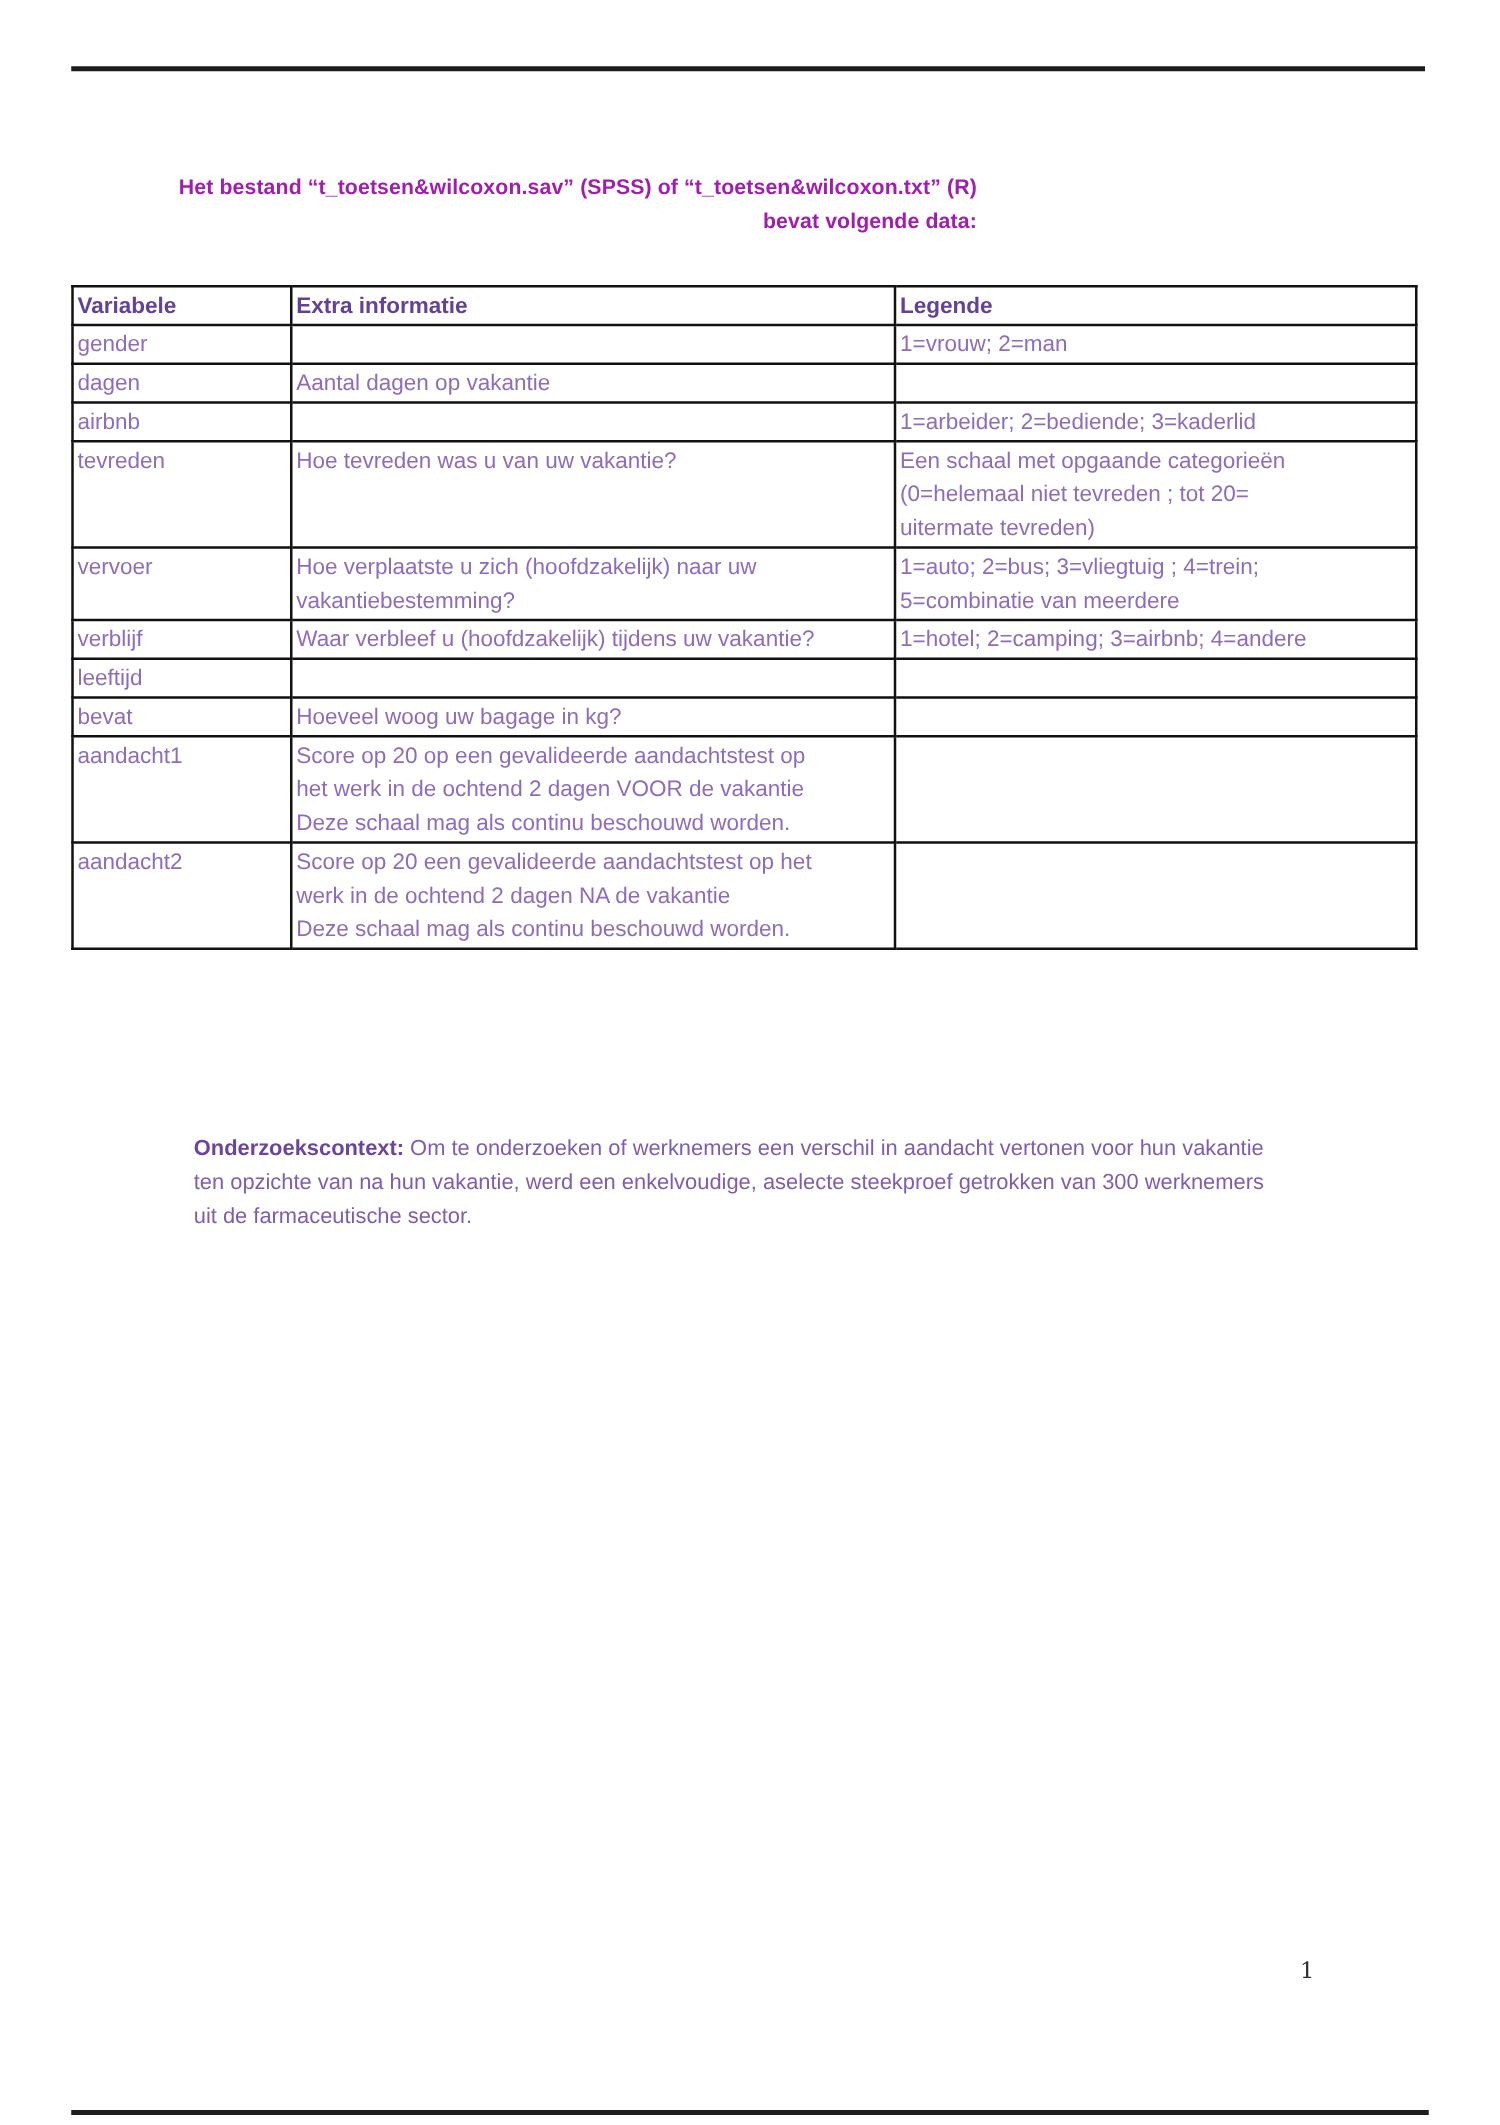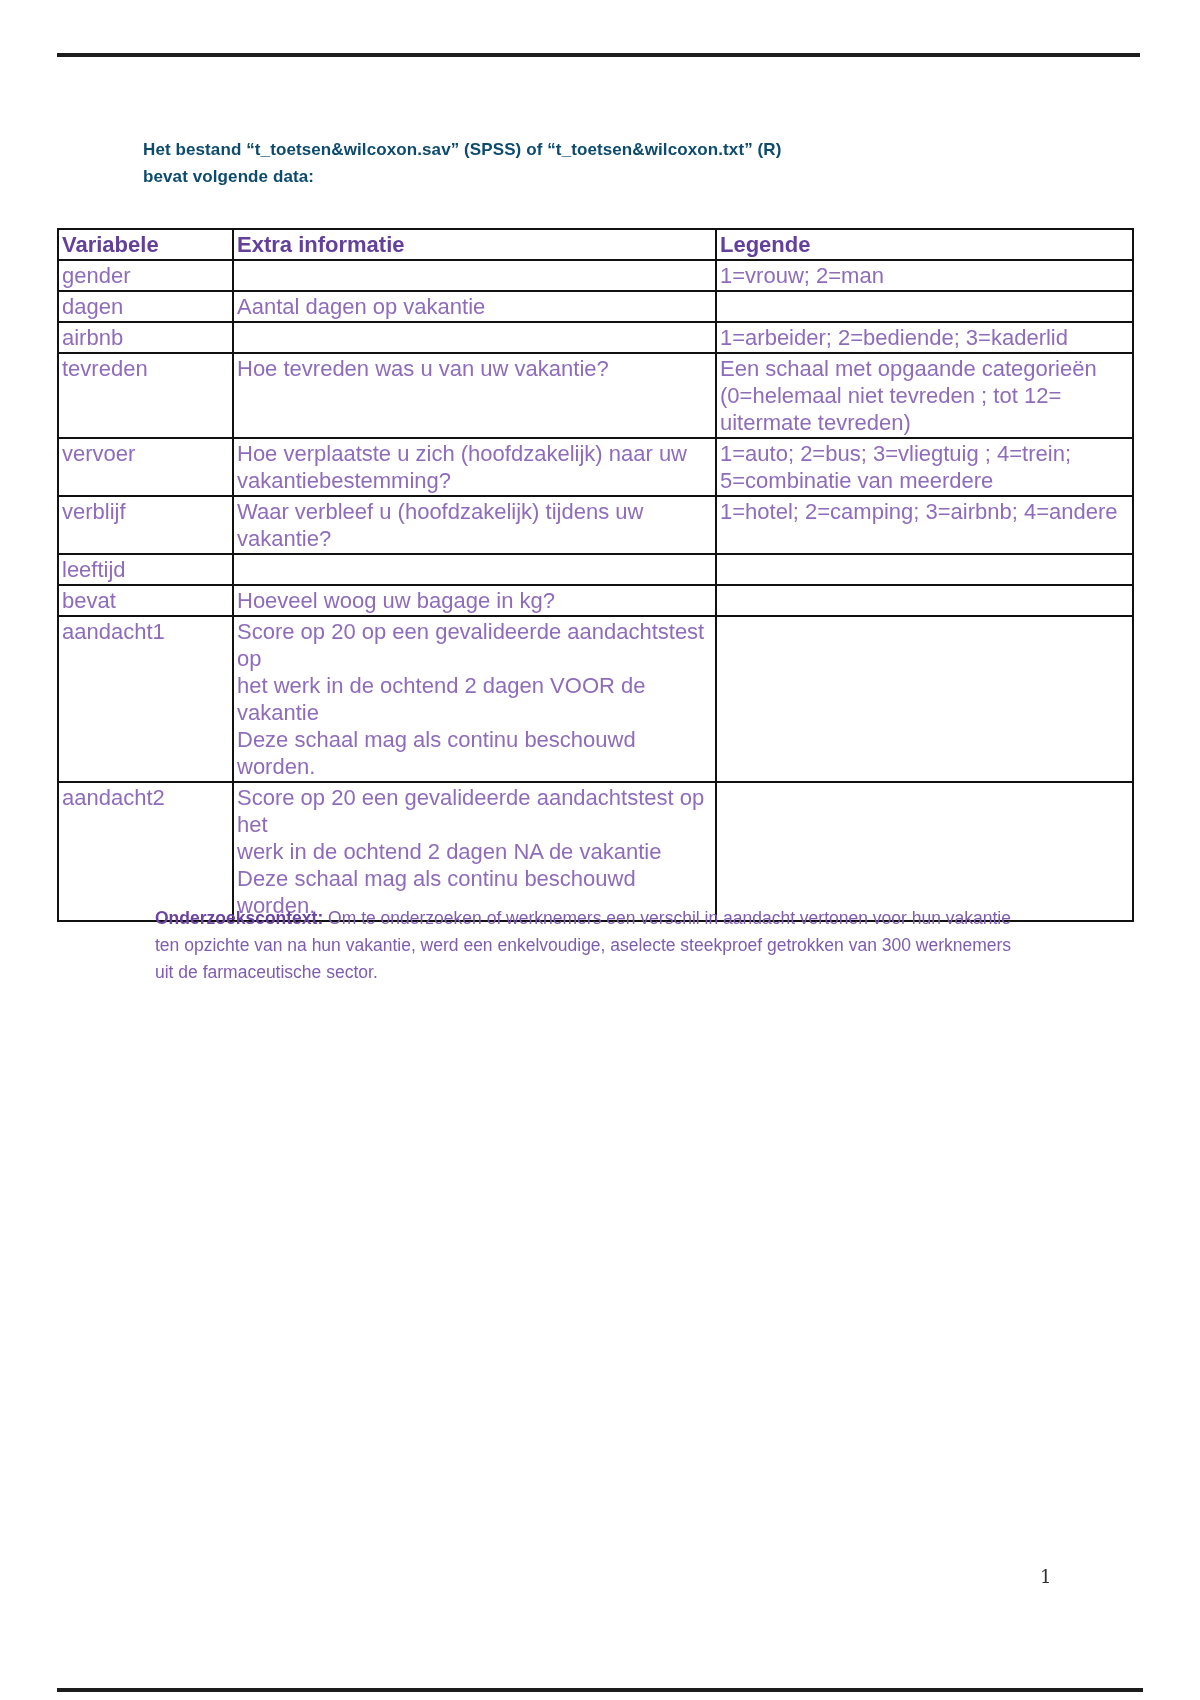--- a/index.html
+++ b/index.html
@@ -31,40 +31,41 @@
     width: 1086px;
     height: 4px;
   }
   .heading {
     position: absolute;
     left: 143px;
     top: 136px;
     font-size: 17px;
     line-height: 27px;
     font-weight: bold;
-    color: #0c4a6e;
+    color: #a21caf;
     letter-spacing: 0.1px;
+    text-align: right;
   }
   table.vars-table {
     position: absolute;
     left: 57px;
     top: 228px;
     width: 1075px;
     border-collapse: collapse;
     table-layout: fixed;
   }
   table.vars-table col.c1 { width: 175px; }
   table.vars-table col.c2 { width: 483px; }
   table.vars-table col.c3 { width: 417px; }
   table.vars-table th,
   table.vars-table td {
     border: 2px solid #111111;
     padding: 1px 3px 1px 3px;
     vertical-align: top;
-    font-size: 22px;
+    font-size: 18px;
     line-height: 27px;
     white-space: pre-line;
     overflow: hidden;
     text-align: left;
   }
   table.vars-table th {
     font-weight: bold;
     color: #63419b;
   }
   table.vars-table td {
@@ -132,21 +133,21 @@
       </tr>
       <tr>
         <td>airbnb</td>
         <td></td>
         <td>1=arbeider; 2=bediende; 3=kaderlid</td>
       </tr>
       <tr>
         <td>tevreden</td>
         <td>Hoe tevreden was u van uw vakantie?</td>
         <td>Een schaal met opgaande categorieën
-(0=helemaal niet tevreden ; tot 12=
+(0=helemaal niet tevreden ; tot 20=
 uitermate tevreden)</td>
       </tr>
       <tr>
         <td>vervoer</td>
         <td>Hoe verplaatste u zich (hoofdzakelijk) naar uw
 vakantiebestemming?</td>
         <td>1=auto; 2=bus; 3=vliegtuig ; 4=trein;
 5=combinatie van meerdere</td>
       </tr>
       <tr>

